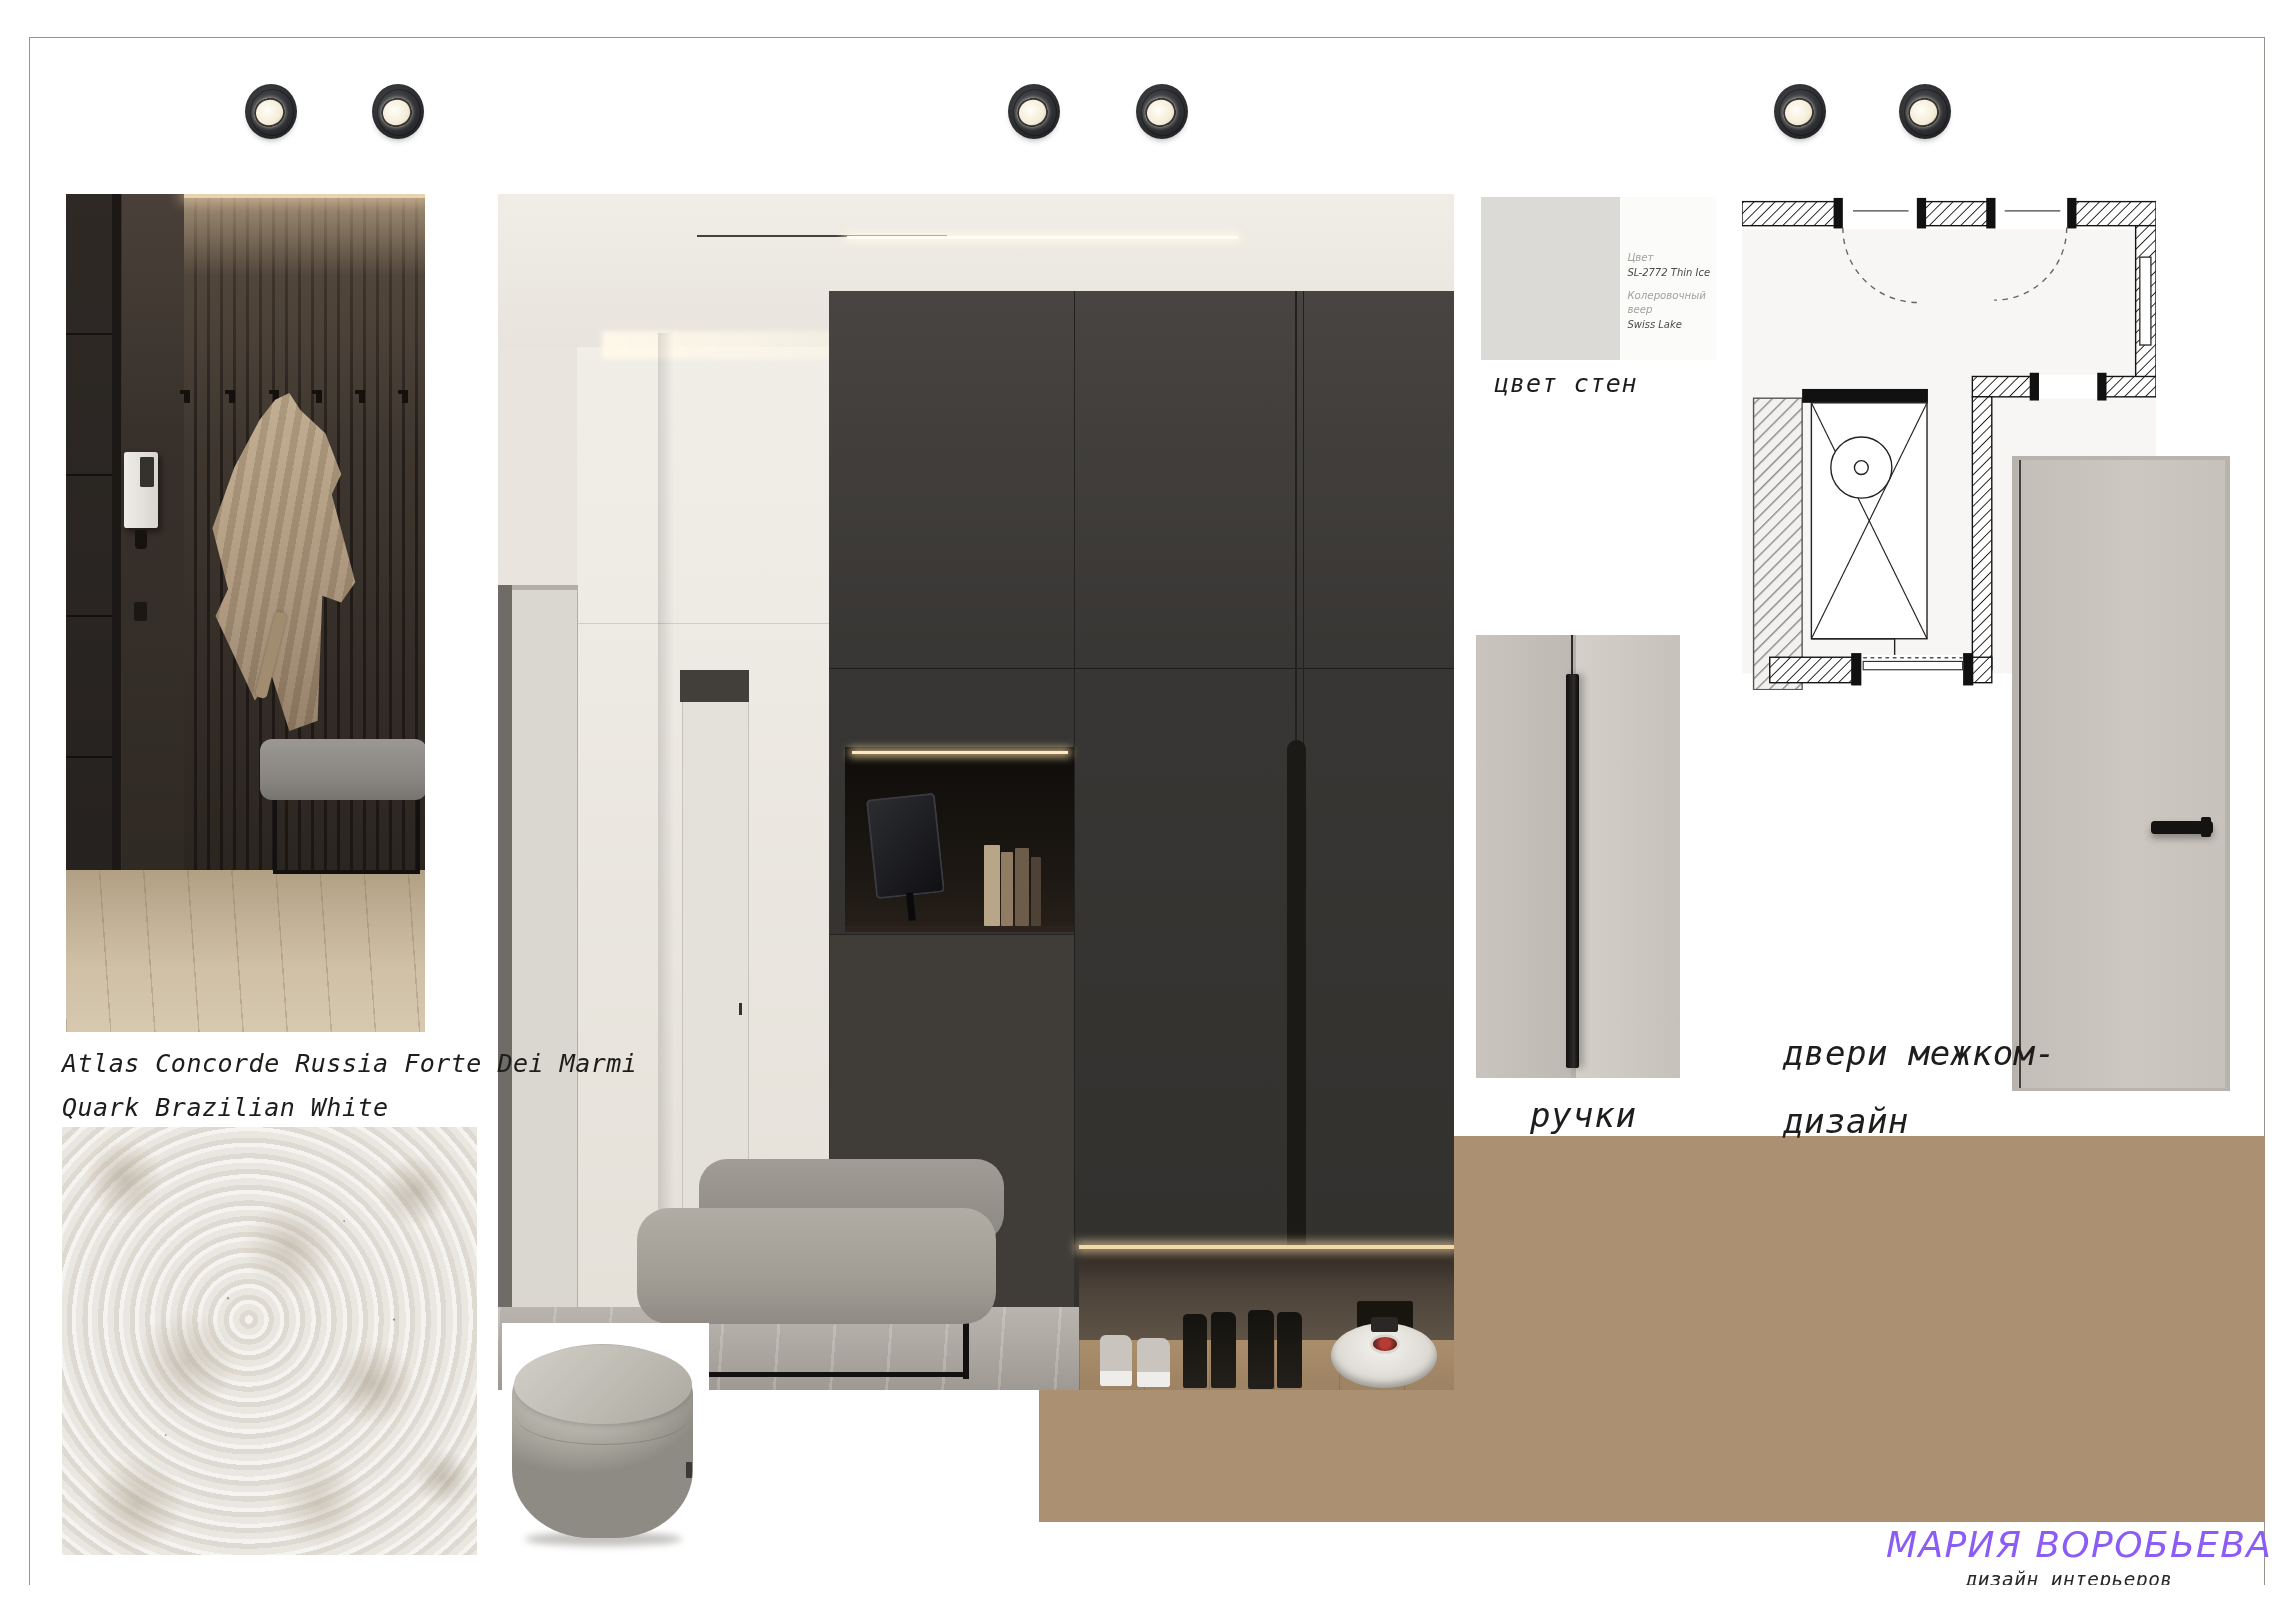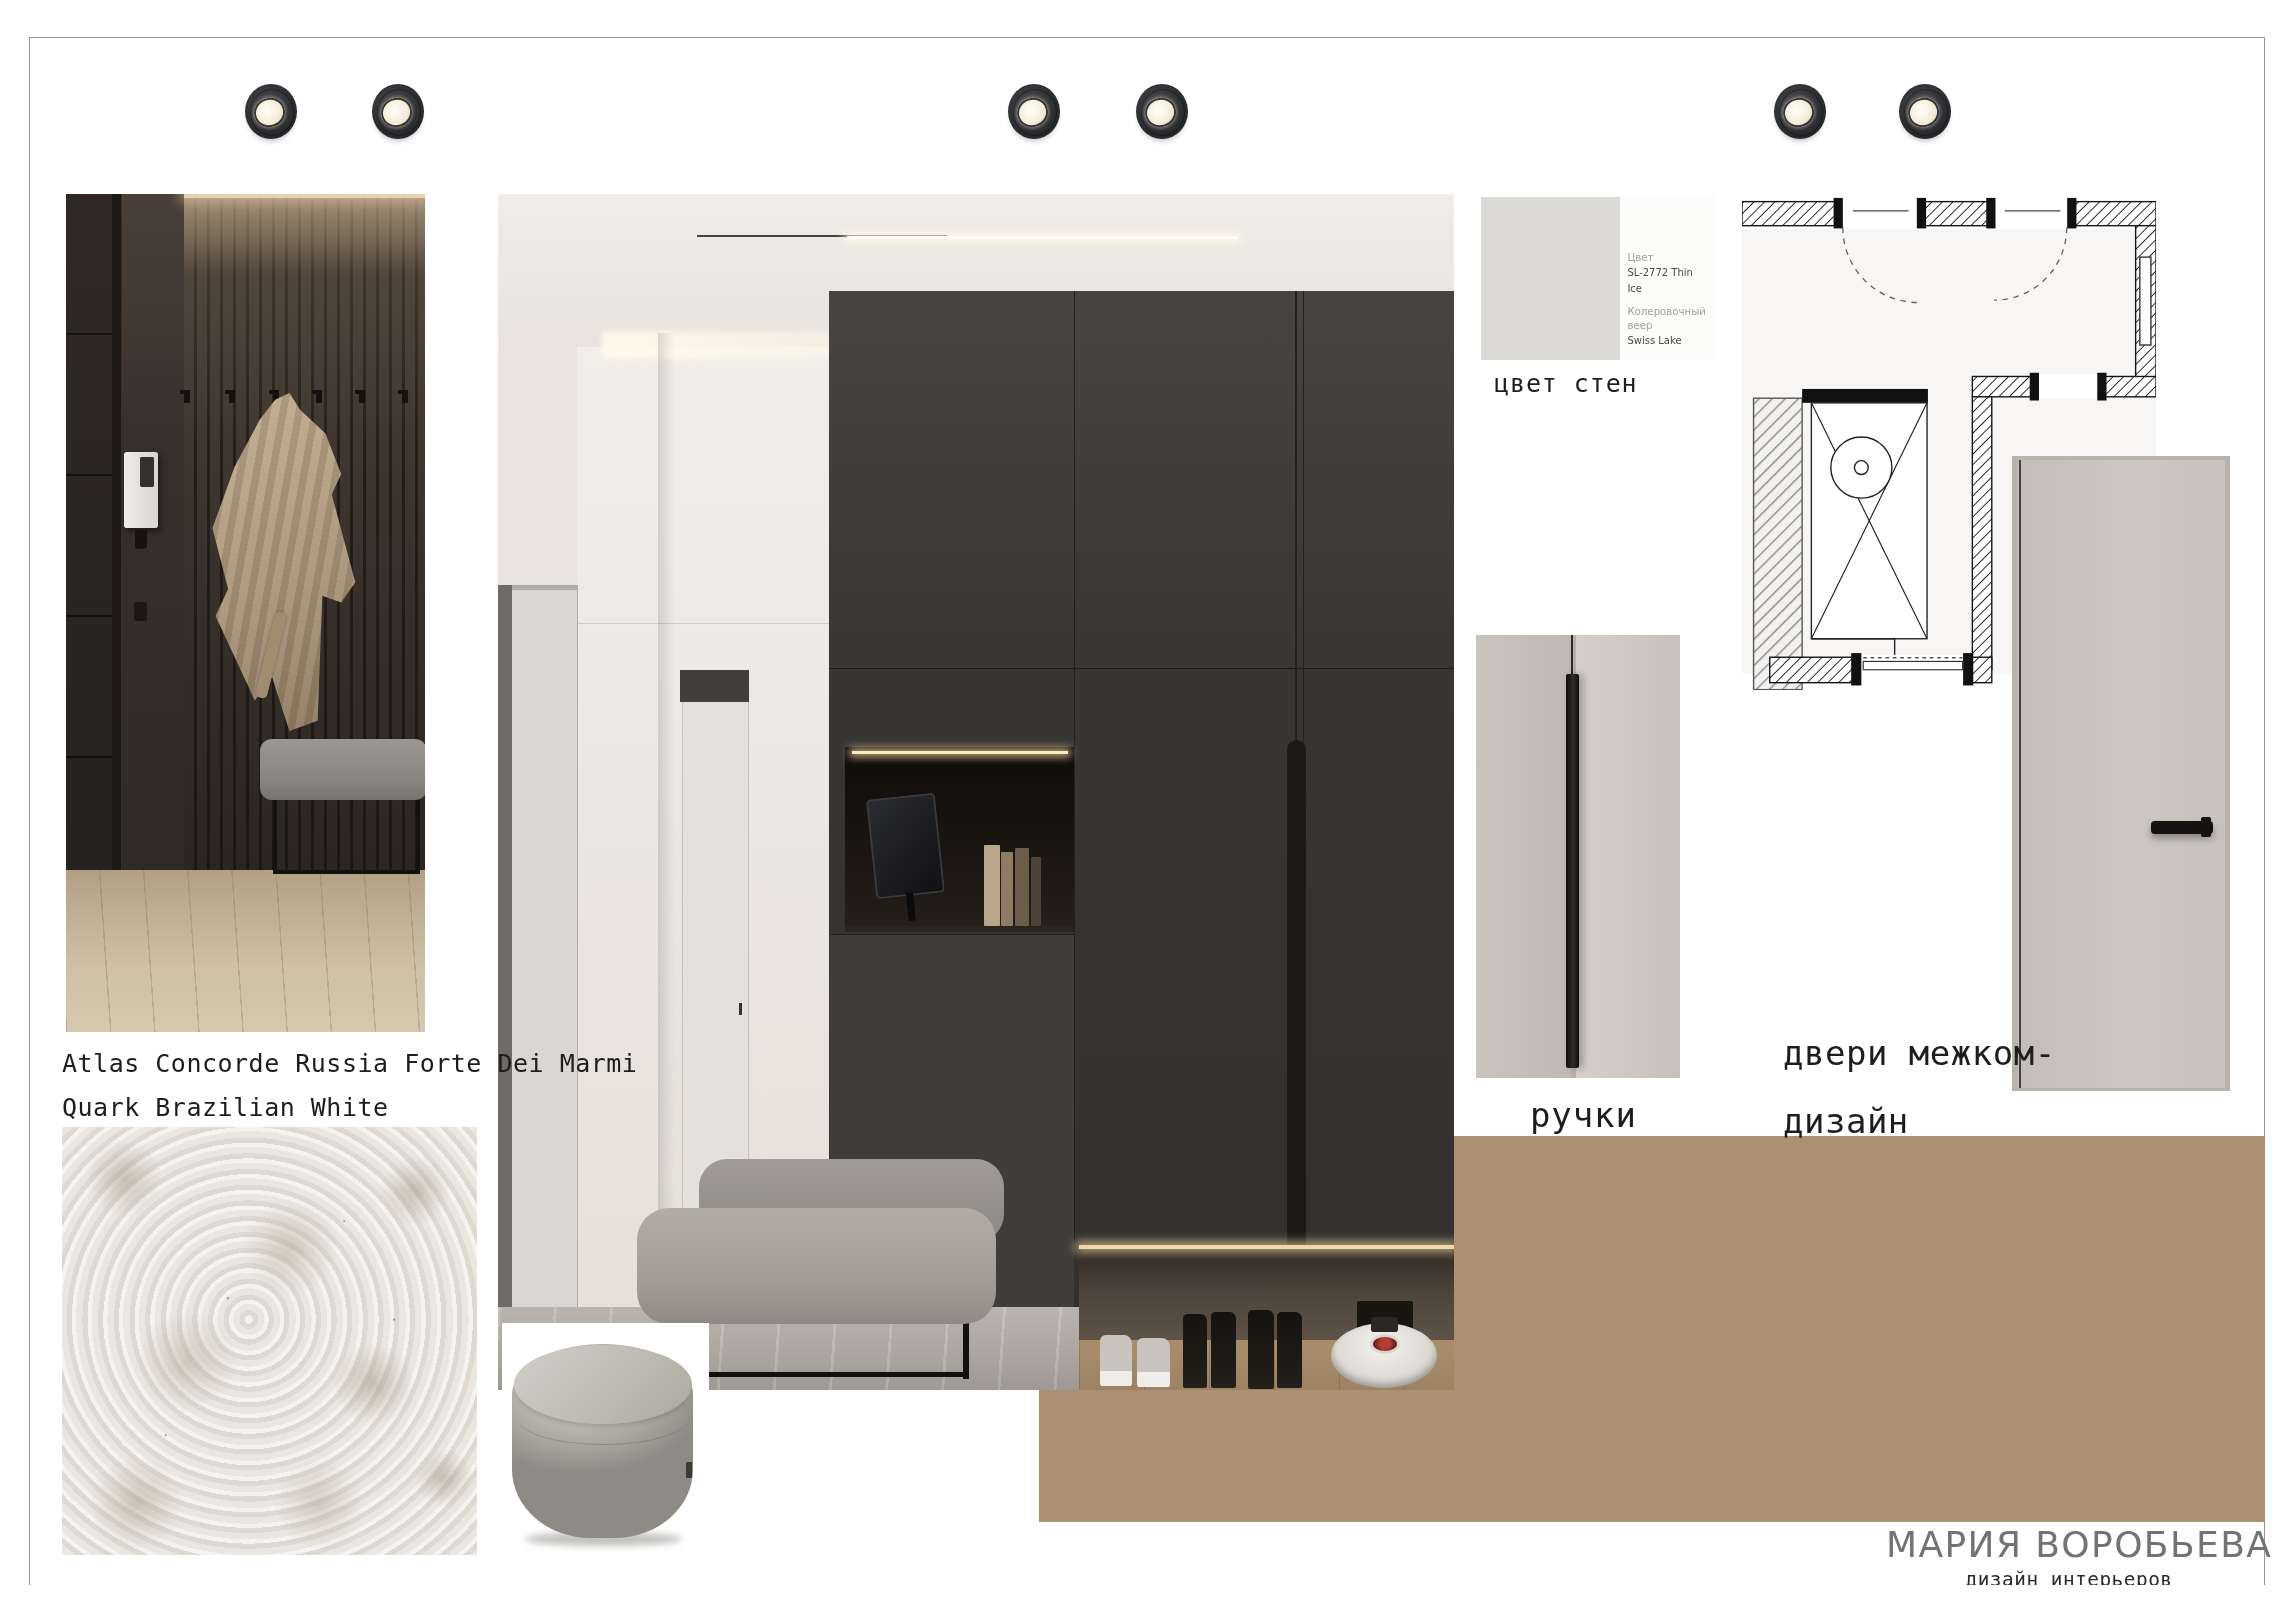--- a/index.html
+++ b/index.html
@@ -1,17 +1,17 @@
 <!DOCTYPE html>
 <html style="font-size:7.4px"><head>
 <meta charset="utf-8">
 <style>
   html,body{margin:0;padding:0;background:#ffffff;}
   .board{position:relative;width:2295px;height:1585px;background:#ffffff;overflow:hidden;
-         font-family:"DejaVu Sans Mono",monospace;color:#1f1e1c;}
+         font-family:"DejaVu Sans Mono",monospace;color:#1f1e1c;font-style:italic;}
   .abs{position:absolute;}
 
   
   .frame{left:29px;top:37px;width:2234px;height:1564px;border:1.4px solid #99958e;}
 
   
   .spot{width:52px;height:55px;border-radius:50%;
         background:radial-gradient(circle at 42% 38%,#4b4c50 0%,#323337 45%,#232427 78%,#1b1c1f 100%);
         box-shadow:0 4.6px 6.5px -3.7px rgba(0,0,0,.35);}
   .spot::before{content:"";position:absolute;left:9%;top:9%;width:82%;height:82%;border-radius:50%;
@@ -181,21 +181,21 @@
   .pf-shadow{position:absolute;left:23px;top:209px;width:157px;height:14px;border-radius:50%;background:rgba(80,76,70,.35);filter:blur(3.7px);}
 
   
   .lbl{color:#1e1d1b;}
   .t-marble{left:62px;top:1042px;font-size:25px;line-height:44px;letter-spacing:0.5px;}
   .t-wallcolor{left:1494px;top:369px;font-size:25px;letter-spacing:0.9px;}
   .t-handles{left:1530px;top:1095px;font-size:34px;letter-spacing:0.9px;}
   .t-doors{left:1783px;top:1019px;font-size:34px;line-height:68px;letter-spacing:0.5px;}
   .t-pouf{left:751px;top:1432px;font-size:26px;line-height:59px;letter-spacing:0.5px;}
   .t-name{right:43px;top:1524px;width:366px;text-align:right;font-family:"DejaVu Sans",sans-serif;
-        font-size:36px;letter-spacing:1.4px;color:#737373;white-space:nowrap;}
+        font-size:36px;letter-spacing:1.4px;color:#8b5cf6;white-space:nowrap;}
   .t-sub{right:43px;top:1568px;width:366px;text-align:center;font-size:19.4px;letter-spacing:0.5px;color:#2a2927;}
 </style>
 </head>
 <body>
 
 <div class="board">
 
   <div class="abs frame"></div>
 
   <div class="abs spot" style="left:245px;top:84px;">

